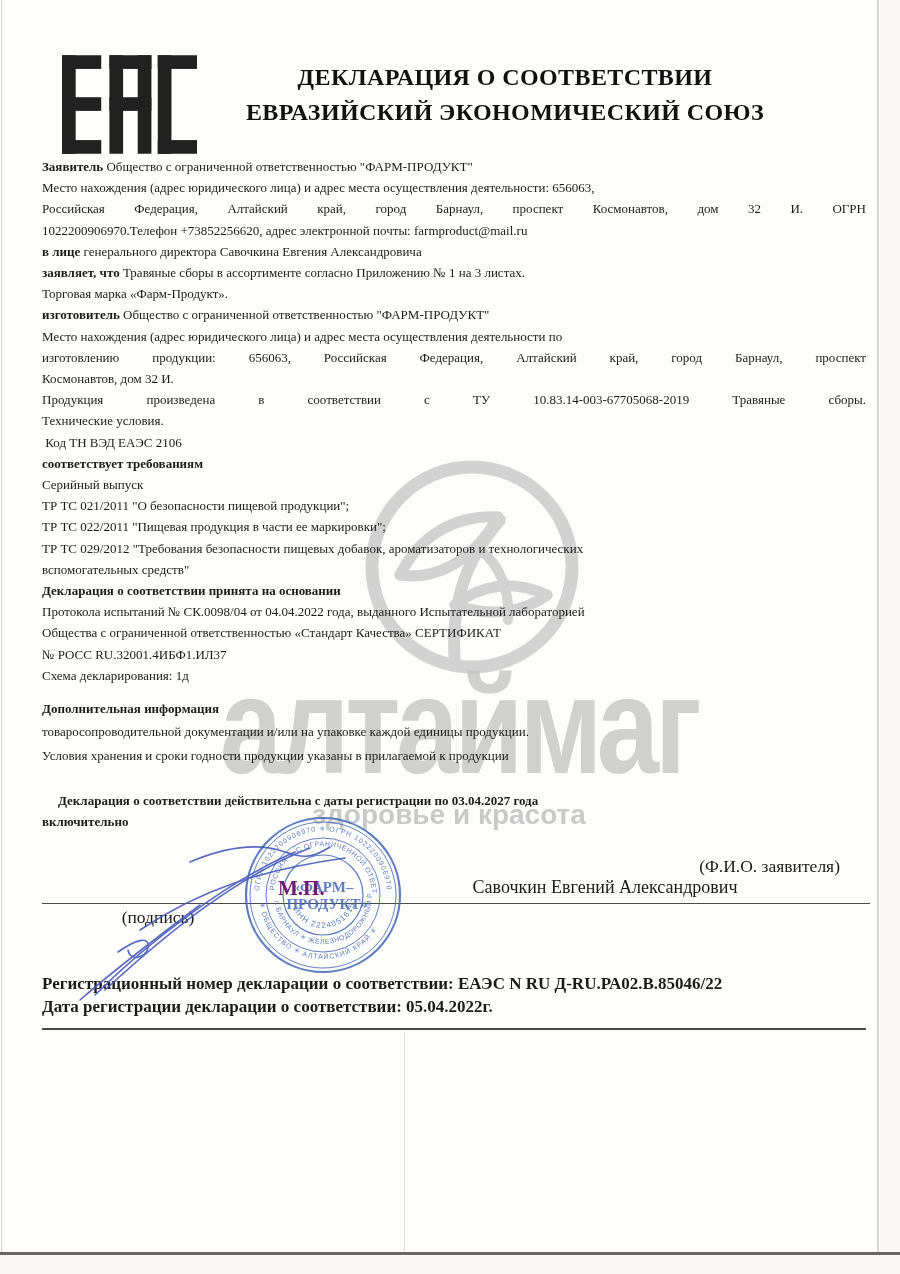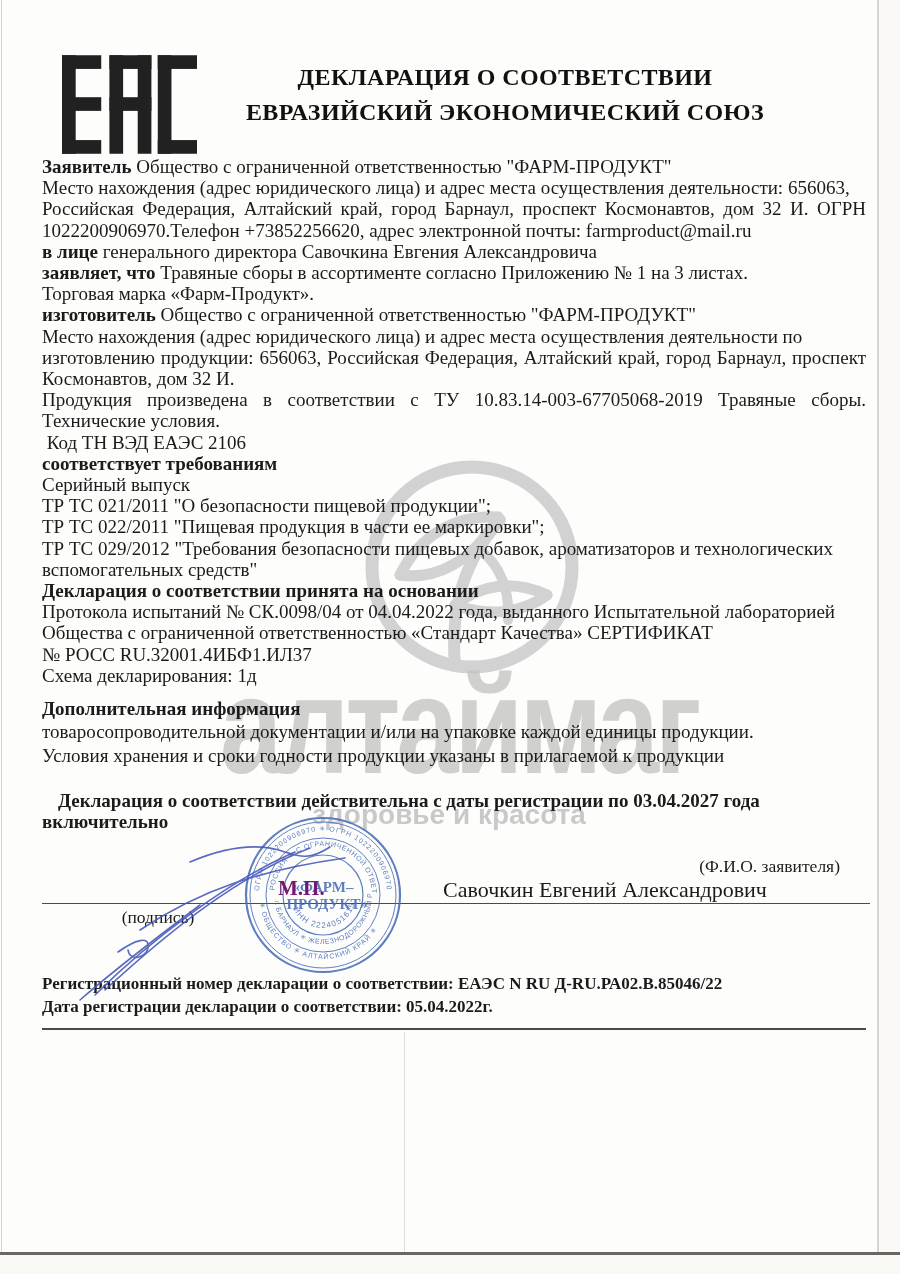--- a/index.html
+++ b/index.html
@@ -11,37 +11,37 @@
   .edge-right-area{position:absolute;left:879px;top:0;width:21px;height:1274px;background:#faf9f6;}
   .scan-bottom-line{position:absolute;left:0;top:1252px;width:900px;height:3px;background:#6b6661;}
   .scan-bottom-area{position:absolute;left:0;top:1255px;width:900px;height:19px;background:#faf9f6;}
   .fold-line{position:absolute;left:404px;top:1032px;width:1px;height:220px;background:rgba(203,200,196,.6);}
 
   .eac{position:absolute;left:62px;top:52px;width:135px;height:105px;}
   .title{position:absolute;left:180px;top:60px;width:650px;text-align:center;
          font-weight:bold;font-size:24px;line-height:35px;letter-spacing:.4px;color:#111;}
 
   #body-lines{position:absolute;left:42px;top:156px;width:824px;z-index:2;}
-  .bline{font-size:19px;line-height:21.2px;white-space:nowrap;}
+  .bline{font-size:13px;line-height:21.2px;white-space:nowrap;}
   .bline.just{white-space:normal;text-align:justify;text-align-last:justify;}
 
   
   .wm-leaf{position:absolute;left:360px;top:455px;width:225px;height:225px;z-index:1;opacity:.8;}
   .wm-brand{position:absolute;left:220px;top:662px;width:475px;z-index:1;
             font-family:"Liberation Sans","DejaVu Sans",sans-serif;font-weight:bold;
             font-size:112px;letter-spacing:-4px;color:#c1c1c1;opacity:.75;
             transform:scaleY(1.22);transform-origin:50% 50%;}
   .wm-tagline{position:absolute;left:304px;top:799px;width:290px;text-align:center;z-index:1;
               font-family:"Liberation Sans","DejaVu Sans",sans-serif;font-weight:bold;
               font-size:28px;color:#bdbdbd;opacity:.8;}
 
   
   .sig-line{position:absolute;left:42px;top:903px;width:828px;height:0;border-top:1.5px solid #4a4a4a;z-index:2;}
   .sig-caption{position:absolute;left:58px;top:907px;width:200px;text-align:center;font-size:17.5px;z-index:2;}
-  .fio-name{position:absolute;left:370px;top:877px;width:470px;text-align:center;font-size:22px;z-index:2;}
+  .fio-name{position:absolute;left:370px;top:877px;width:470px;text-align:center;font-size:18px;z-index:2;}
   .fio-caption{position:absolute;left:370px;top:856px;width:470px;text-align:right;font-size:17.5px;z-index:2;}
   .mp{position:absolute;left:278px;top:876px;font-size:21px;font-weight:bold;color:#701a75;z-index:4;}
   .stamp{position:absolute;left:243px;top:815px;width:160px;height:160px;z-index:3;opacity:.88;}
   .signature{position:absolute;left:55px;top:835px;width:330px;height:180px;z-index:4;}
 
   
   .footer{position:absolute;left:42px;top:972px;width:824px;z-index:2;
           font-size:17px;font-weight:bold;line-height:23px;}
   .footer-sep{position:absolute;left:42px;top:1028px;width:824px;height:0;border-top:2px solid #4a4a4a;}
 </style>

